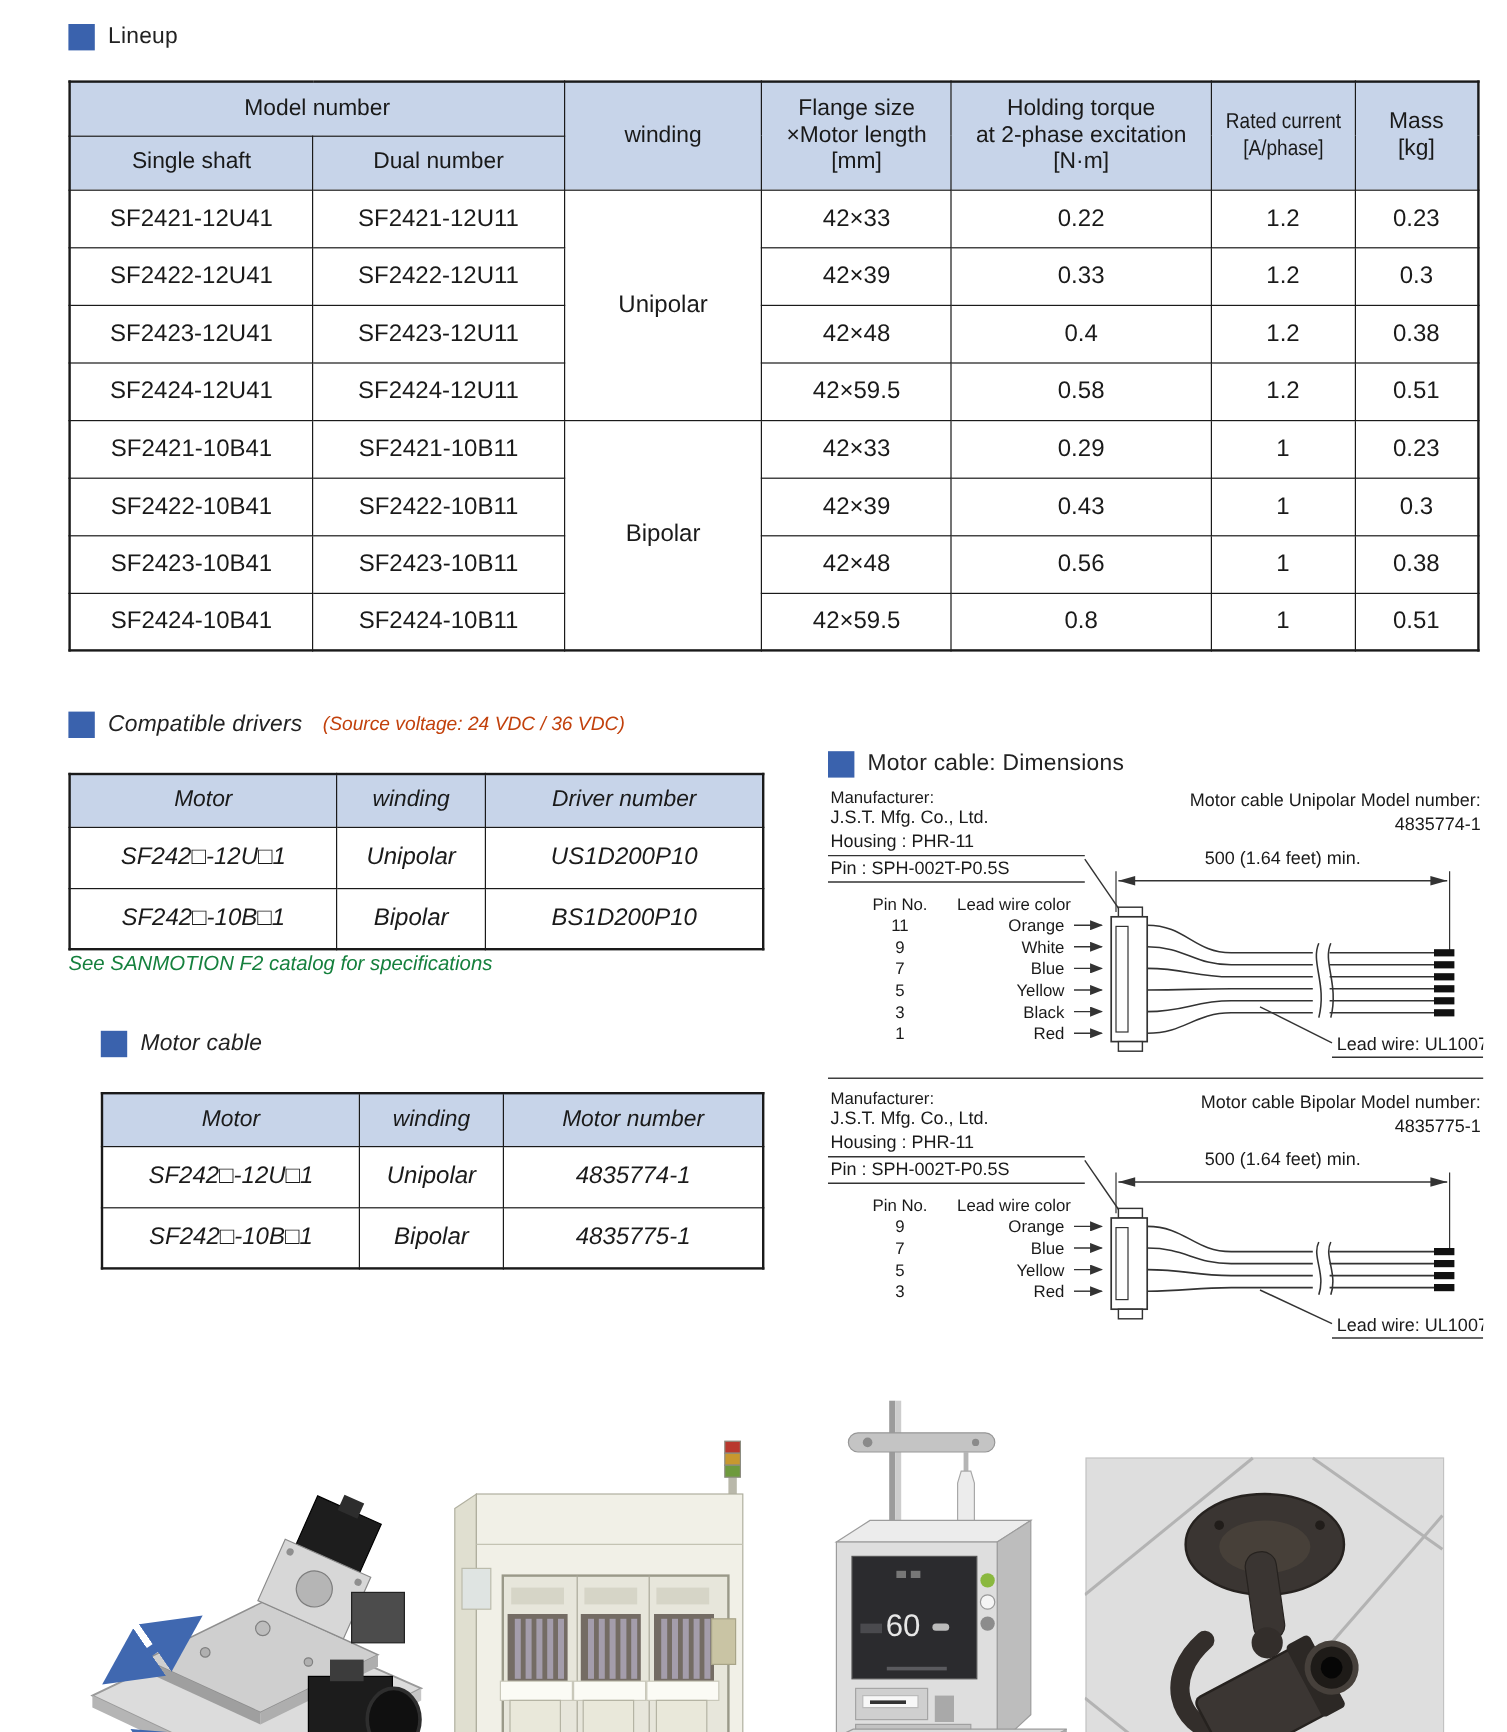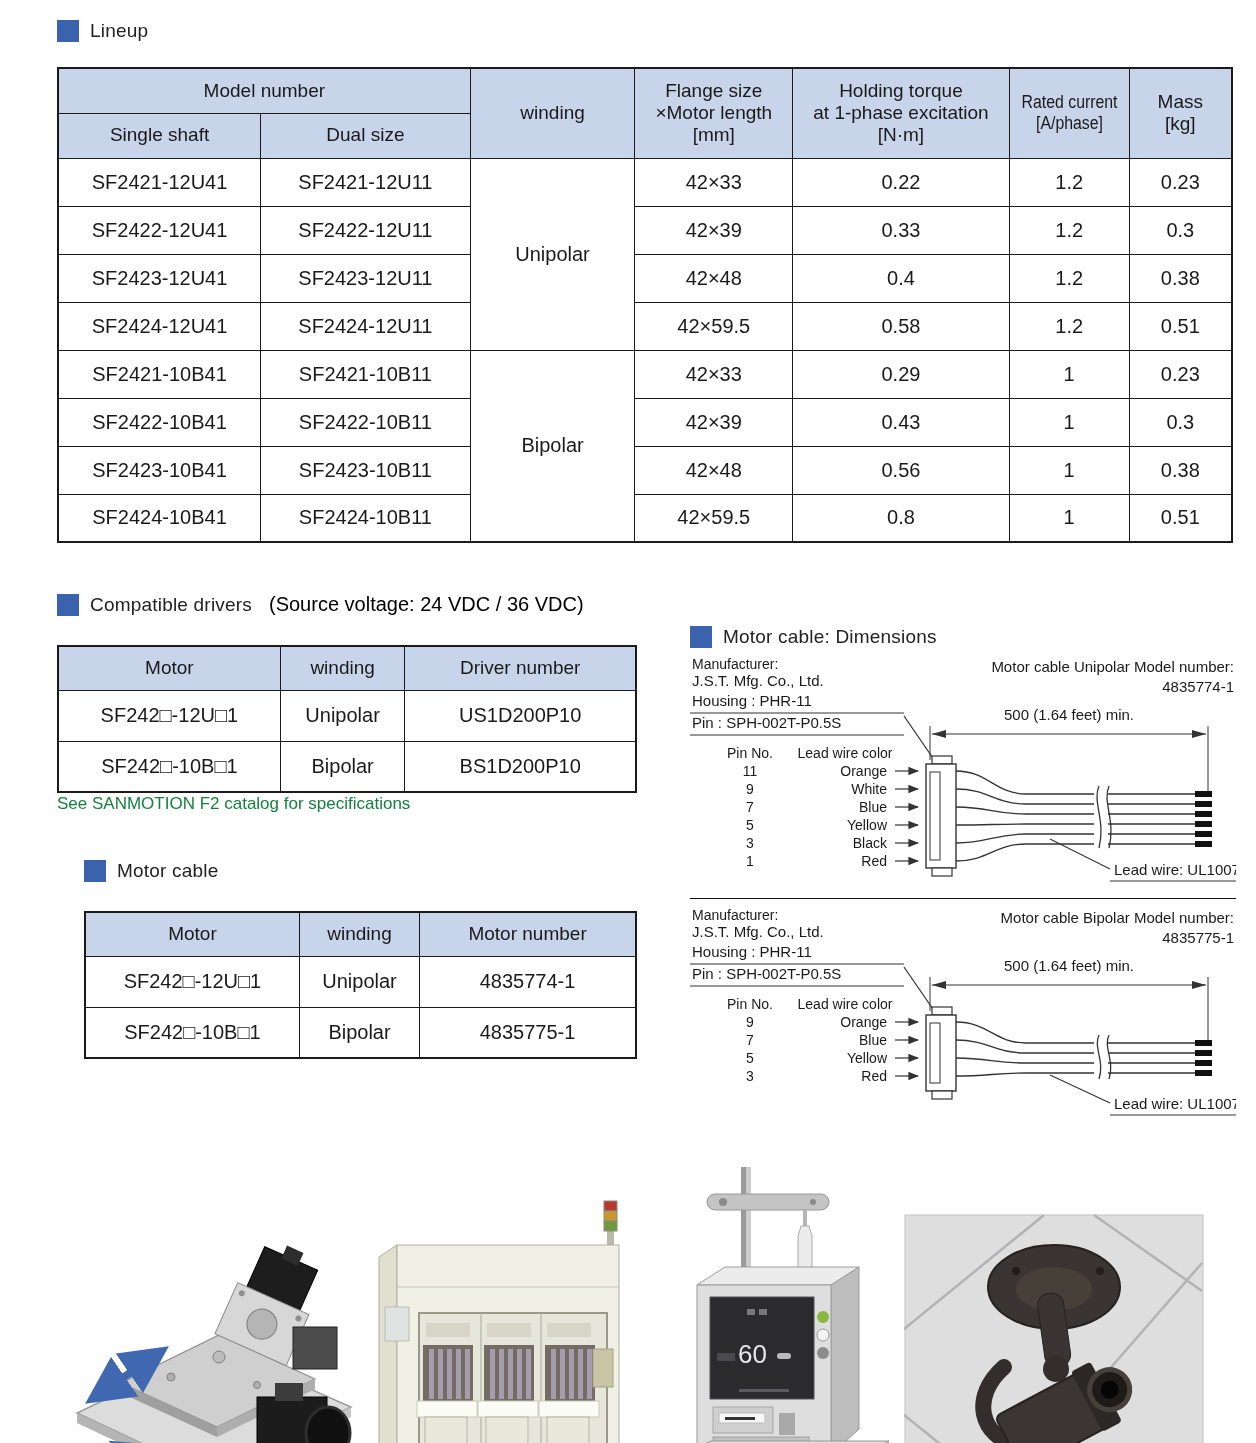--- a/index.html
+++ b/index.html
@@ -3,40 +3,40 @@
 <meta charset="utf-8">
 <style>
   html,body{margin:0;padding:0;background:#fff;}
   body{width:1256px;font-family:"Liberation Sans",sans-serif;color:#1a1a1a;}
   .page{padding:20px 23px 28px 57px;box-sizing:border-box;}
 
   
   .section-heading{display:flex;align-items:center;gap:11px;}
   .bullet{width:22px;height:22px;background:#3a62ad;flex:0 0 auto;}
   .heading-text{font-size:19px;color:#222;letter-spacing:.2px;}
-  .heading-sub{font-size:20px;color:#000000;margin-left:6px;white-space:nowrap;}
+  .heading-sub{font-size:16px;color:#c2410c;margin-left:6px;white-space:nowrap;}
 
   
   table{border-collapse:collapse;border:2px solid #1a1a1a;}
   th,td{border:1px solid #1a1a1a;text-align:center;vertical-align:middle;font-weight:normal;padding:0 4px;}
   th{background:#c7d4e9;font-size:19px;line-height:1.18;}
   td{font-size:20px;}
   .pre{white-space:pre-line;}
   .cond{display:inline-block;transform:scaleX(.88);transform-origin:center;white-space:pre-line;font-size:18px;}
   .lineup-table{margin-top:25px;}
   .lineup-table thead tr{height:45px;}
   .lineup-table tbody tr{height:48px;}
   .small-table{margin-top:29px;}
   .small-table thead tr{height:44px;}
   .small-table tbody tr{height:51px;}
 
   .note{font-size:17px;margin-top:1px;color:#15803d;}
 
   .mid{display:flex;margin-top:50px;}
-  .left-col{width:580px;flex:0 0 auto;}
+  .left-col{width:580px;flex:0 0 auto;font-style:italic;}
   .right-col{width:546px;flex:0 0 auto;margin-left:53px;margin-top:33px;}
   .mc-section{margin-top:46px;padding-left:27px;}
 
   .diagram{display:block;margin-top:8px;}
   .diagram-divider{border:none;border-top:1.5px solid #111;margin:6px 0 4px 0;width:546px;}
 
   svg{font-family:"Liberation Sans",sans-serif;}
   .dg-text{fill:#1a1a1a;}
 
   
@@ -66,30 +66,30 @@
         <col style="width:103px">
     </colgroup>
     <thead>
       <tr>
         <th colspan="2">Model number</th>
         <th rowspan="2">winding</th>
         <th rowspan="2" class="pre">Flange size
 ×Motor length
 [mm]</th>
         <th rowspan="2" class="pre">Holding torque
-at 1-phase excitation
+at 2-phase excitation
 [N·m]</th>
         <th rowspan="2"><span class="cond">Rated current
 [A/phase]</span></th>
         <th rowspan="2" class="pre">Mass
 [kg]</th>
       </tr>
       <tr>
         <th>Single shaft</th>
-        <th>Dual size</th>
+        <th>Dual number</th>
       </tr>
     </thead>
     <tbody>
       <tr>
         <td>SF2421-12U41</td>
         <td>SF2421-12U11</td>
         <td rowspan="4">Unipolar</td>
         <td>42×33</td>
         <td>0.22</td>
         <td>1.2</td>

